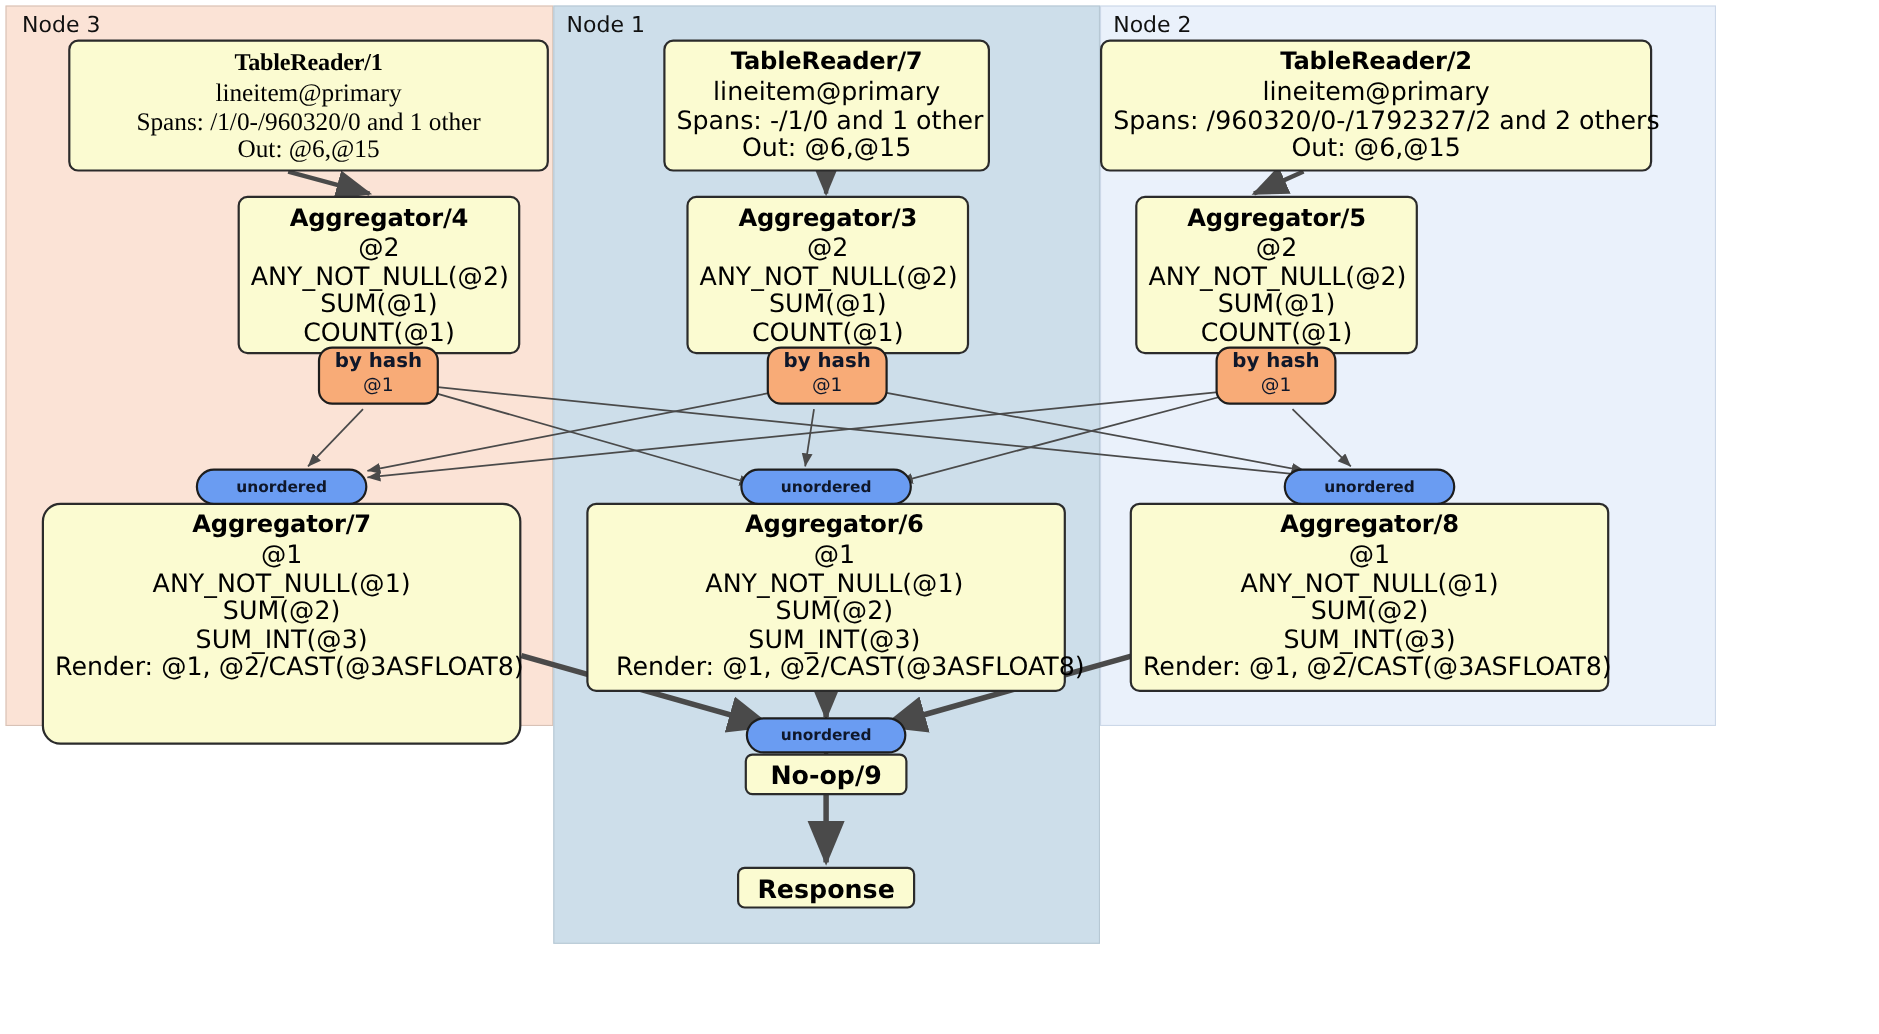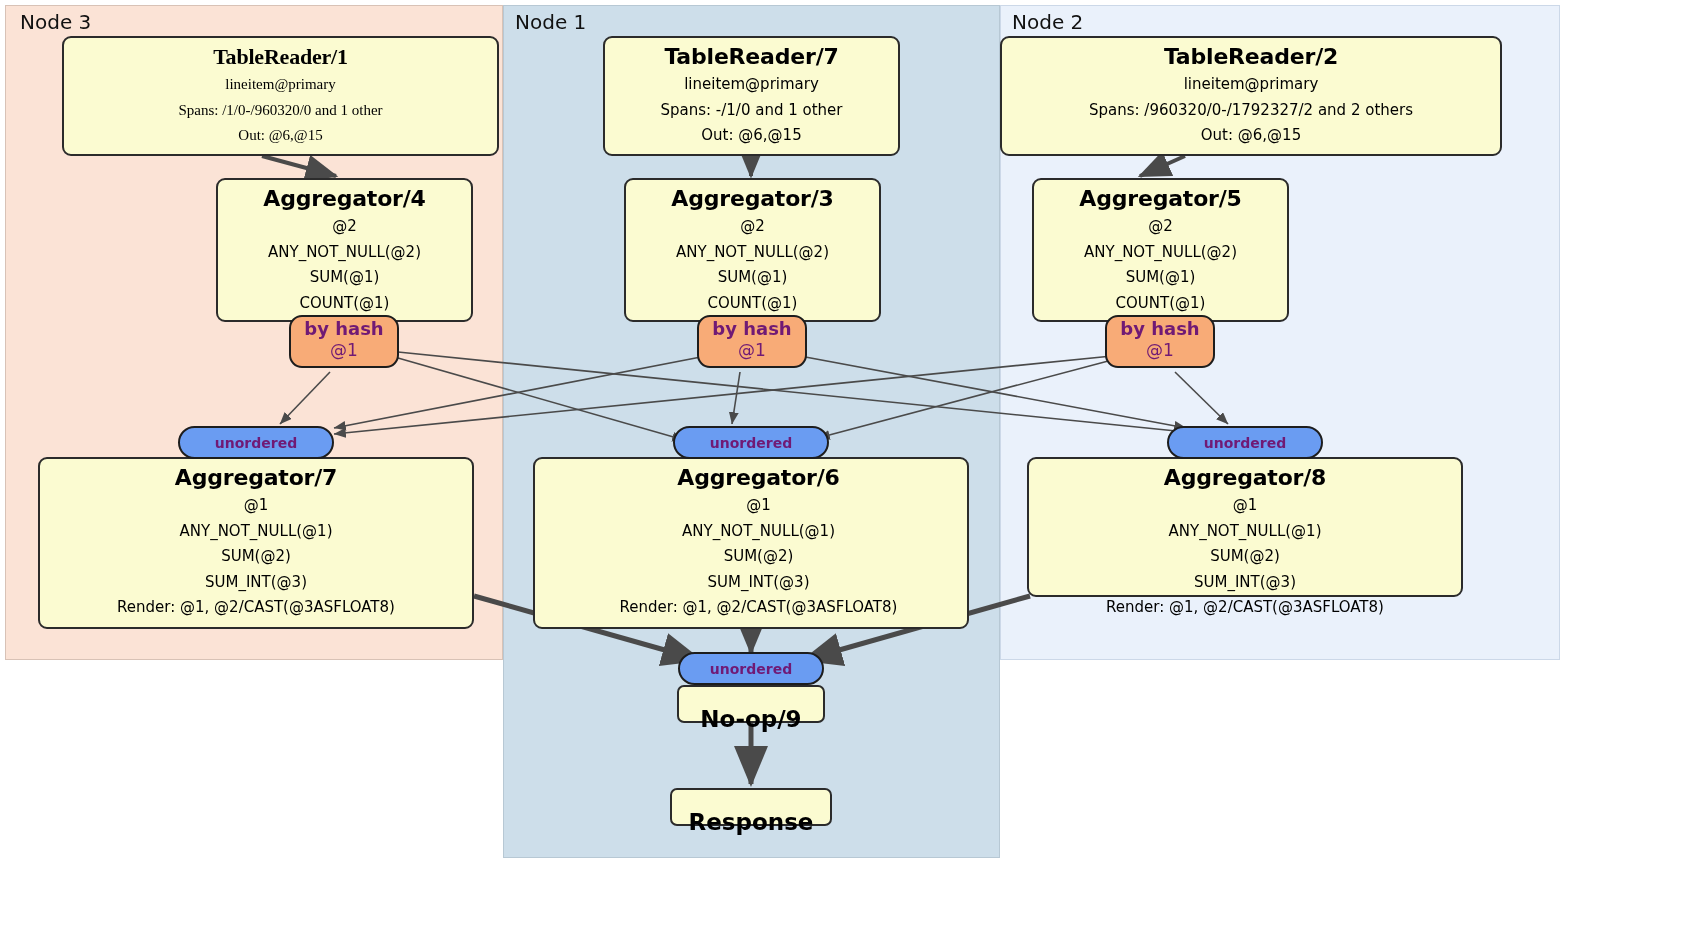--- a/index.html
+++ b/index.html
@@ -5,33 +5,33 @@
   html,body{margin:0;padding:0;background:#ffffff;}
   body{width:1708px;height:940px;position:relative;font-family:"DejaVu Sans",sans-serif;overflow:hidden;}
   #canvas{position:absolute;left:0;top:0;width:1708px;height:940px;}
 
   .region{position:absolute;box-sizing:border-box;}
   .region-label{position:absolute;font-size:20px;color:#111;font-family:"DejaVu Sans",sans-serif;white-space:nowrap;}
 
   .node-box{position:absolute;box-sizing:border-box;background:#fbfbd1;border:2px solid #2b2b2b;border-radius:9px;
             text-align:center;color:#000;font-size:19px;line-height:25.5px;padding:4px 10px 5px 10px;z-index:5;}
   .node-title{font-weight:bold;font-size:22px;line-height:30px;letter-spacing:-0.2px;}
-  .node-line{font-size:15px;line-height:25.5px;white-space:nowrap;}
+  .node-line{font-size:23px;line-height:25.5px;white-space:nowrap;}
 
   .pill{position:absolute;box-sizing:border-box;border:2px solid #1d1d1d;border-radius:16px;text-align:center;
-        color:#701a75;z-index:9;}
+        color:#0f172a;z-index:9;}
   .pill-hash{background:#f8ab77;border-radius:13px;padding-top:1px;}
   .pill-hash .p1{font-weight:bold;font-size:18px;line-height:22px;}
   .pill-hash .p2{font-size:17px;line-height:20px;}
   .pill-unordered{background:#6a9cf2;border-radius:17px;}
   .pill-unordered span{font-weight:bold;font-size:14px;line-height:31px;display:block;}
 
   .smallbox{position:absolute;box-sizing:border-box;background:#fbfbd1;border:2px solid #2b2b2b;border-radius:7px;
             text-align:center;z-index:6;}
-  .smallbox span{font-weight:bold;font-size:23px;line-height:38px;display:block;margin-top:13px;}
+  .smallbox span{font-weight:bold;font-size:23px;line-height:38px;display:block;}
 </style>
 </head>
 <body>
 
 <div id="canvas">
 
   <div class="region" style="left:5px;top:5px;width:498px;height:655px;background:#fbe3d6;border:1px solid #d8c2b6;"></div>
   <div class="region" style="left:503px;top:5px;width:497px;height:853px;background:#cddeea;border:1px solid #b7c8d4;"></div>
   <div class="region" style="left:1000px;top:5px;width:560px;height:655px;background:#eaf1fb;border:1px solid #ccd8e8;"></div>
 
@@ -139,39 +139,39 @@
   <div class="pill pill-unordered" style="left:178px;top:426px;width:156px;height:33px;">
     <span>unordered</span>
   </div>
   <div class="pill pill-unordered" style="left:673px;top:426px;width:156px;height:33px;">
     <span>unordered</span>
   </div>
   <div class="pill pill-unordered" style="left:1167px;top:426px;width:156px;height:33px;">
     <span>unordered</span>
   </div>
 
-  <div class="node-box" style="left:38px;top:457px;width:436px;height:172px;">
+  <div class="node-box" style="left:38px;top:457px;width:436px;height:220px;border-radius:17px;">
     <div class="node-title">Aggregator/7</div>
     <div class="node-line">@1</div>
     <div class="node-line">ANY_NOT_NULL(@1)</div>
     <div class="node-line">SUM(@2)</div>
     <div class="node-line">SUM_INT(@3)</div>
     <div class="node-line">Render: @1, @2/CAST(@3ASFLOAT8)</div>
   </div>
 
   <div class="node-box" style="left:533px;top:457px;width:436px;height:172px;padding-left:25px;">
     <div class="node-title">Aggregator/6</div>
     <div class="node-line">@1</div>
     <div class="node-line">ANY_NOT_NULL(@1)</div>
     <div class="node-line">SUM(@2)</div>
     <div class="node-line">SUM_INT(@3)</div>
     <div class="node-line">Render: @1, @2/CAST(@3ASFLOAT8)</div>
   </div>
 
-  <div class="node-box" style="left:1027px;top:457px;width:436px;height:140px;">
+  <div class="node-box" style="left:1027px;top:457px;width:436px;height:172px;">
     <div class="node-title">Aggregator/8</div>
     <div class="node-line">@1</div>
     <div class="node-line">ANY_NOT_NULL(@1)</div>
     <div class="node-line">SUM(@2)</div>
     <div class="node-line">SUM_INT(@3)</div>
     <div class="node-line">Render: @1, @2/CAST(@3ASFLOAT8)</div>
   </div>
 
   <div class="pill pill-unordered" style="left:678px;top:652px;width:146px;height:33px;">
     <span>unordered</span>

